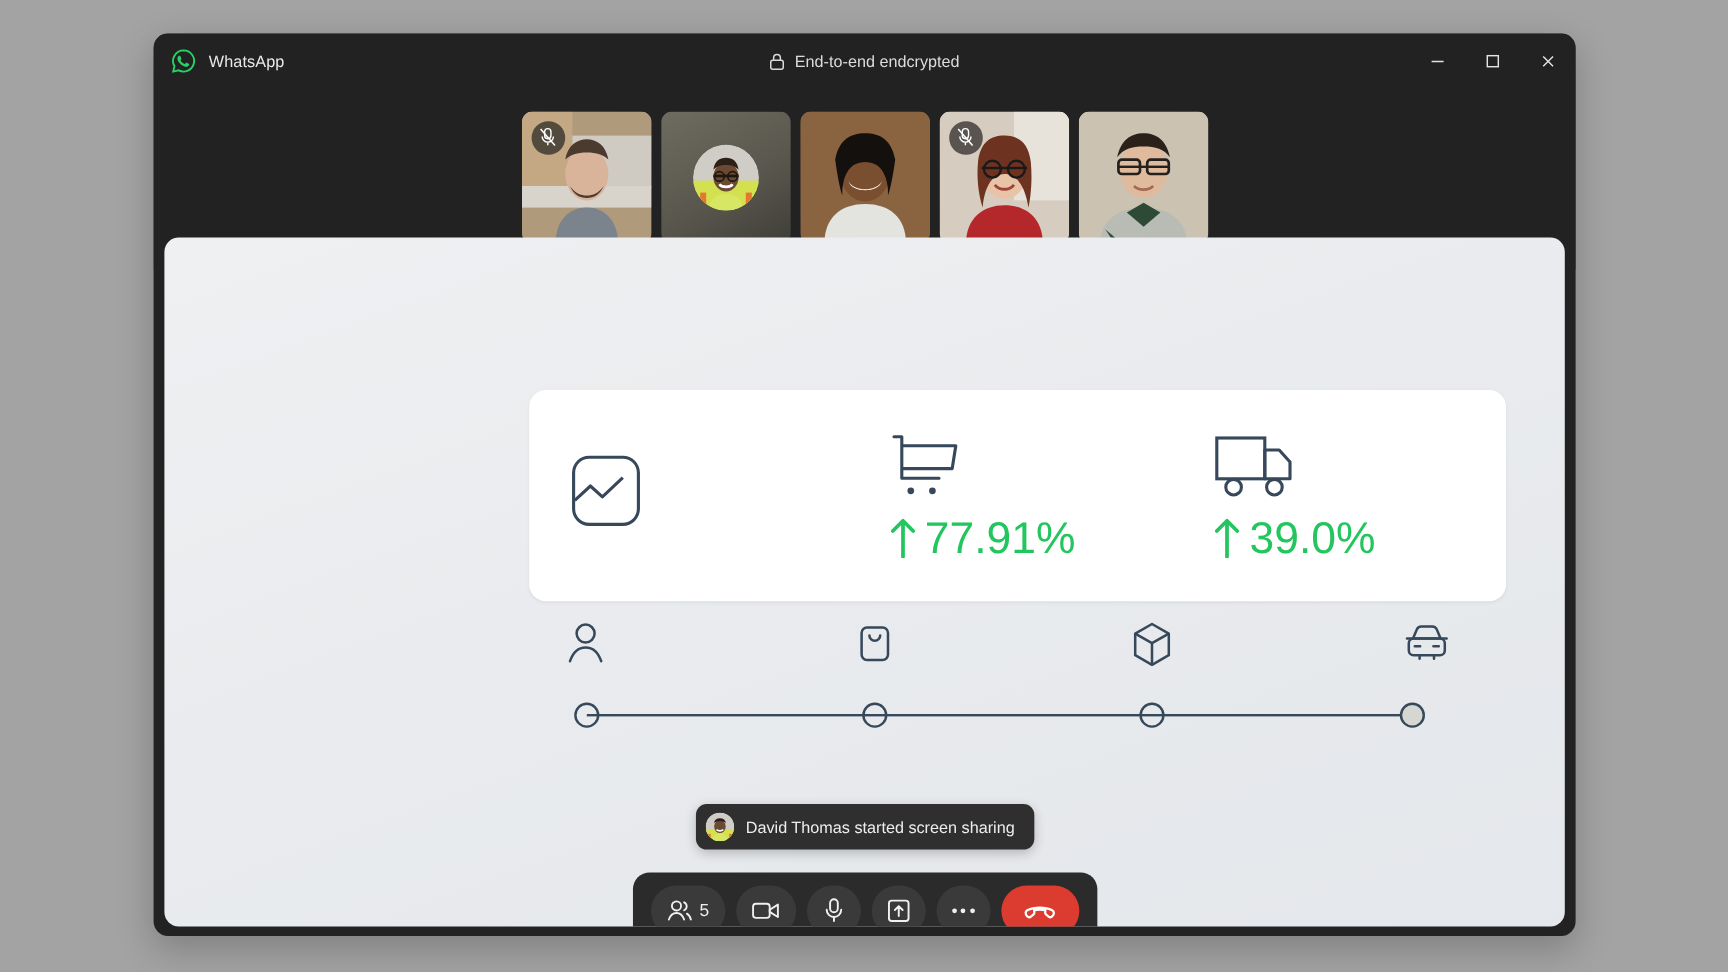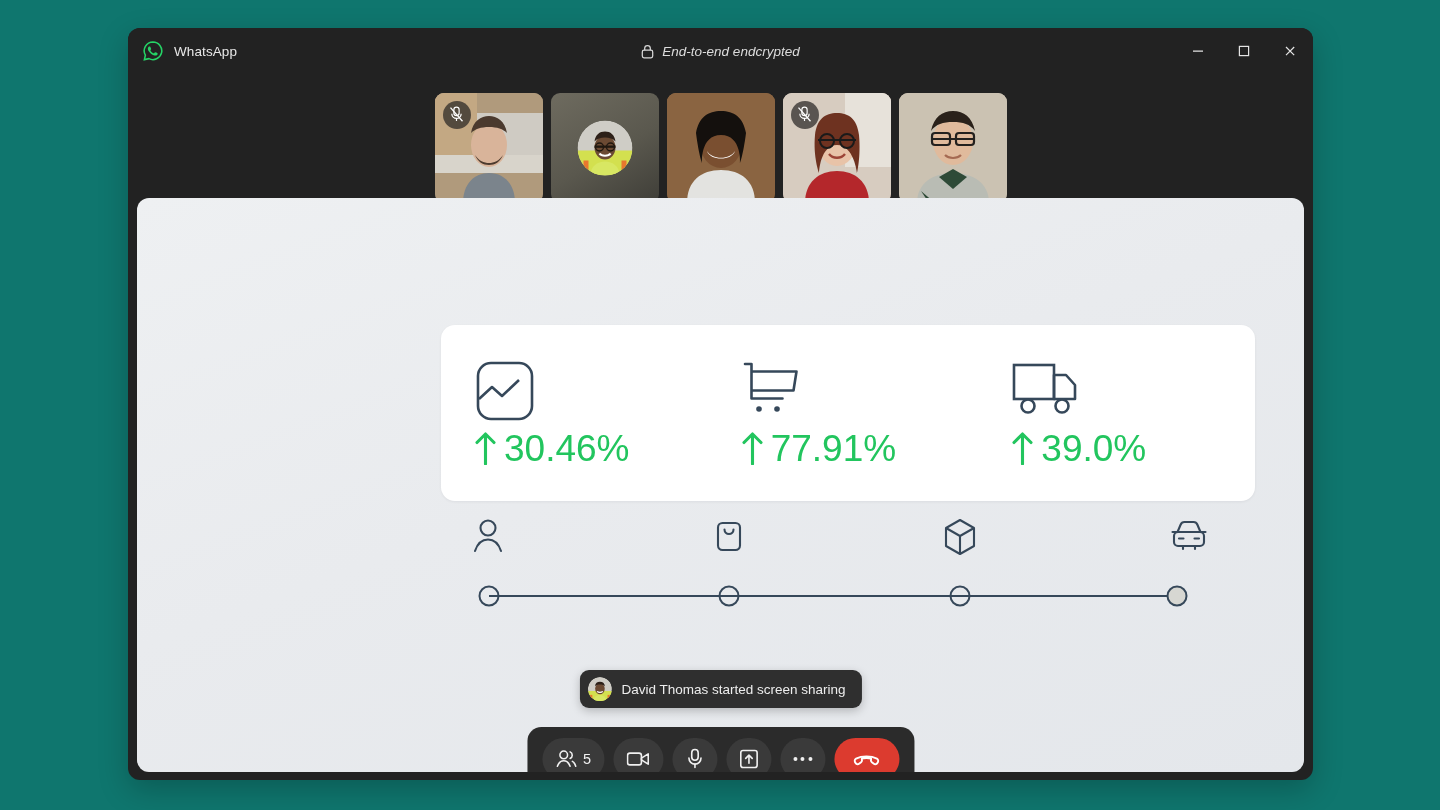--- a/index.html
+++ b/index.html
@@ -2,21 +2,21 @@
 <html><head>
 <meta charset="utf-8">
 <style>
   * { box-sizing: border-box; margin: 0; padding: 0; }
   html, body {
     width: 1440px; height: 810px;
     background: #FCF3E8;
     font-family: "Liberation Sans", sans-serif;
     overflow: hidden;
   }
-  .page { position: relative; width: 1440px; height: 810px; background: #0f766e; }
+  .page { position: relative; width: 1440px; height: 810px; background: #a3a3a3; }
 
   
   .window {
     position: absolute; left: 128px; top: 28px;
     width: 1185px; height: 752px;
     background: #222222; border-radius: 12px;
     box-shadow: 0 10px 30px rgba(0,0,0,0.22);
     overflow: hidden;
   }
 
@@ -27,21 +27,21 @@
   }
   .tb-left { display:flex; align-items:center; gap:10px; padding-left:14px; }
   .wa-logo { width:22px; height:22px; display:block; }
   .tb-title { color:#E8E8E8; font-size:13.5px; letter-spacing:.1px; }
   .tb-center {
     position:absolute; left:0; right:0; top:0; height:46px;
     display:flex; align-items:center; justify-content:center; gap:8px;
     pointer-events:none;
   }
   .tb-center .lockwrap { pointer-events:auto; display:flex; align-items:center; gap:8px; }
-  .tb-e2e { color:#DCDCDC; font-size:13.5px;font-style:italic; }
+  .tb-e2e { color:#DCDCDC; font-size:13.5px; }
   .tb-right {
     position:absolute; right:0; top:0; height:46px;
     display:flex; align-items:center;
   }
   .wc {
     width:46px; height:46px; display:flex; align-items:center; justify-content:center;
     color:#E4E4E4; cursor:default;
   }
 
   
@@ -281,26 +281,20 @@
 
       <div class="statcard">
 
         <div class="stat">
           <div class="stat-icon">
             <svg width="60" height="60" viewBox="0 0 60 60" fill="none">
               <rect x="3" y="2" width="54" height="56" rx="13" stroke="#36485A" stroke-width="2.6"></rect>
               <path d="M4 38l13-12 10 9 17-16" stroke="#36485A" stroke-width="2.6" fill="none" stroke-linejoin="round"></path>
             </svg>
           </div>
-          <div class="stat-val">
-            <svg class="arrow-up" width="21" height="34" viewBox="0 0 21 34" fill="none">
-              <path d="M10.5 33V3M10.5 3L2 11.5M10.5 3L19 11.5" stroke="#22C55E" stroke-width="3.1" stroke-linecap="round" stroke-linejoin="round"></path>
-            </svg>
-            <span>30.46%</span>
-          </div>
         </div>
 
         <div class="stat">
           <div class="stat-icon">
             <svg width="62" height="60" viewBox="0 0 62 60" fill="none">
               <path d="M3 3h6.5v34.5h31" stroke="#36485A" stroke-width="2.6" stroke-linecap="round" stroke-linejoin="round"></path>
               <path d="M9.5 10.5h45l-3 19h-42" stroke="#36485A" stroke-width="2.6" stroke-linejoin="round"></path>
               <circle cx="17" cy="48" r="2.8" fill="#36485A"></circle>
               <circle cx="35" cy="48" r="2.8" fill="#36485A"></circle>
             </svg>

